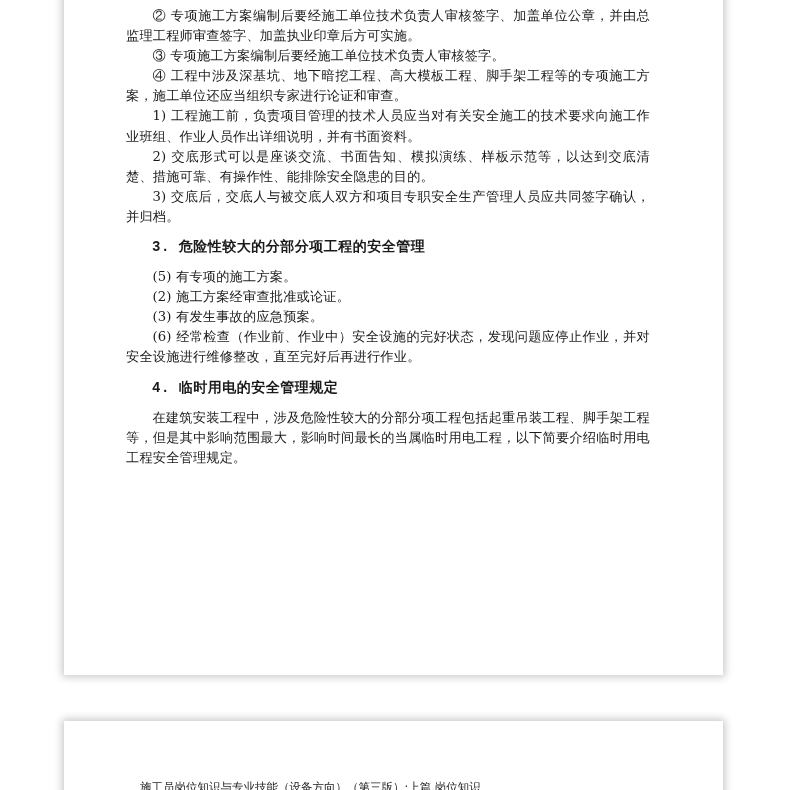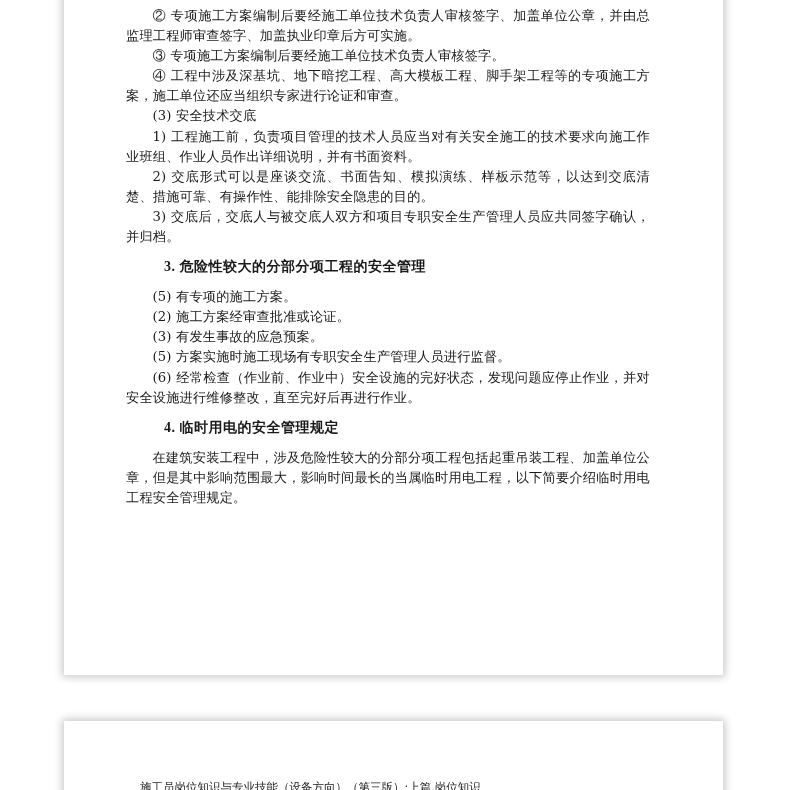--- a/index.html
+++ b/index.html
@@ -40,25 +40,25 @@
     }
     .p {
       font-size: 13.2px;
       line-height: 20.1px;
       text-align: justify;
       text-indent: 2em;
       margin: 0;
       letter-spacing: 0.2px;
     }
     .heading {
-      font-family: Liberation Serif, serif;
+      font-family: Liberation Mono, monospace;
       font-weight: bold;
       font-size: 14px;
       line-height: 20px;
-      margin: 12px;
+      margin: 0;
       padding-left: 26px;
       letter-spacing: 0.5px;
     }
     .running-header {
       position: absolute;
       left: 76px;
       top: 59px;
       font-family: "DejaVu Sans", "Liberation Sans", sans-serif;
       font-size: 11.5px;
       color: #222;
@@ -67,35 +67,33 @@
   </style>
 </head>
 <body>
 
 <div class="page" id="page1">
   <div class="content" id="page1-content">
 
     <p class="p" style="margin-top:6px;">② 专项施工方案编制后要经施工单位技术负责人审核签字、加盖单位公章，并由总监理工程师审查签字、加盖执业印章后方可实施。</p>
     <p class="p">③ 专项施工方案编制后要经施工单位技术负责人审核签字。</p>
     <p class="p">④ 工程中涉及深基坑、地下暗挖工程、高大模板工程、脚手架工程等的专项施工方案，施工单位还应当组织专家进行论证和审查。</p>
-    <p class="p">(3) 安全技术交底</p>
     <p class="p">1) 工程施工前，负责项目管理的技术人员应当对有关安全施工的技术要求向施工作业班组、作业人员作出详细说明，并有书面资料。</p>
     <p class="p">2) 交底形式可以是座谈交流、书面告知、模拟演练、样板示范等，以达到交底清楚、措施可靠、有操作性、能排除安全隐患的目的。</p>
     <p class="p">3) 交底后，交底人与被交底人双方和项目专职安全生产管理人员应共同签字确认，并归档。</p>
 
     <h3 class="heading" style="margin-top:10px;margin-bottom:10px;">3. 危险性较大的分部分项工程的安全管理</h3>
 
     <p class="p">(5) 有专项的施工方案。</p>
     <p class="p">(2) 施工方案经审查批准或论证。</p>
     <p class="p">(3) 有发生事故的应急预案。</p>
-    <p class="p">(5) 方案实施时施工现场有专职安全生产管理人员进行监督。</p>
     <p class="p">(6) 经常检查（作业前、作业中）安全设施的完好状态，发现问题应停止作业，并对安全设施进行维修整改，直至完好后再进行作业。</p>
 
     <h3 class="heading" style="margin-top:10px;margin-bottom:10px;">4. 临时用电的安全管理规定</h3>
 
-    <p class="p">在建筑安装工程中，涉及危险性较大的分部分项工程包括起重吊装工程、加盖单位公章，但是其中影响范围最大，影响时间最长的当属临时用电工程，以下简要介绍临时用电工程安全管理规定。</p>
+    <p class="p">在建筑安装工程中，涉及危险性较大的分部分项工程包括起重吊装工程、脚手架工程等，但是其中影响范围最大，影响时间最长的当属临时用电工程，以下简要介绍临时用电工程安全管理规定。</p>
 
   </div>
 </div>
 
 <div class="page" id="page2">
   <div class="running-header">施工员岗位知识与专业技能（设备方向）（第三版）·上篇  岗位知识</div>
 </div>
 
 </body></html>

